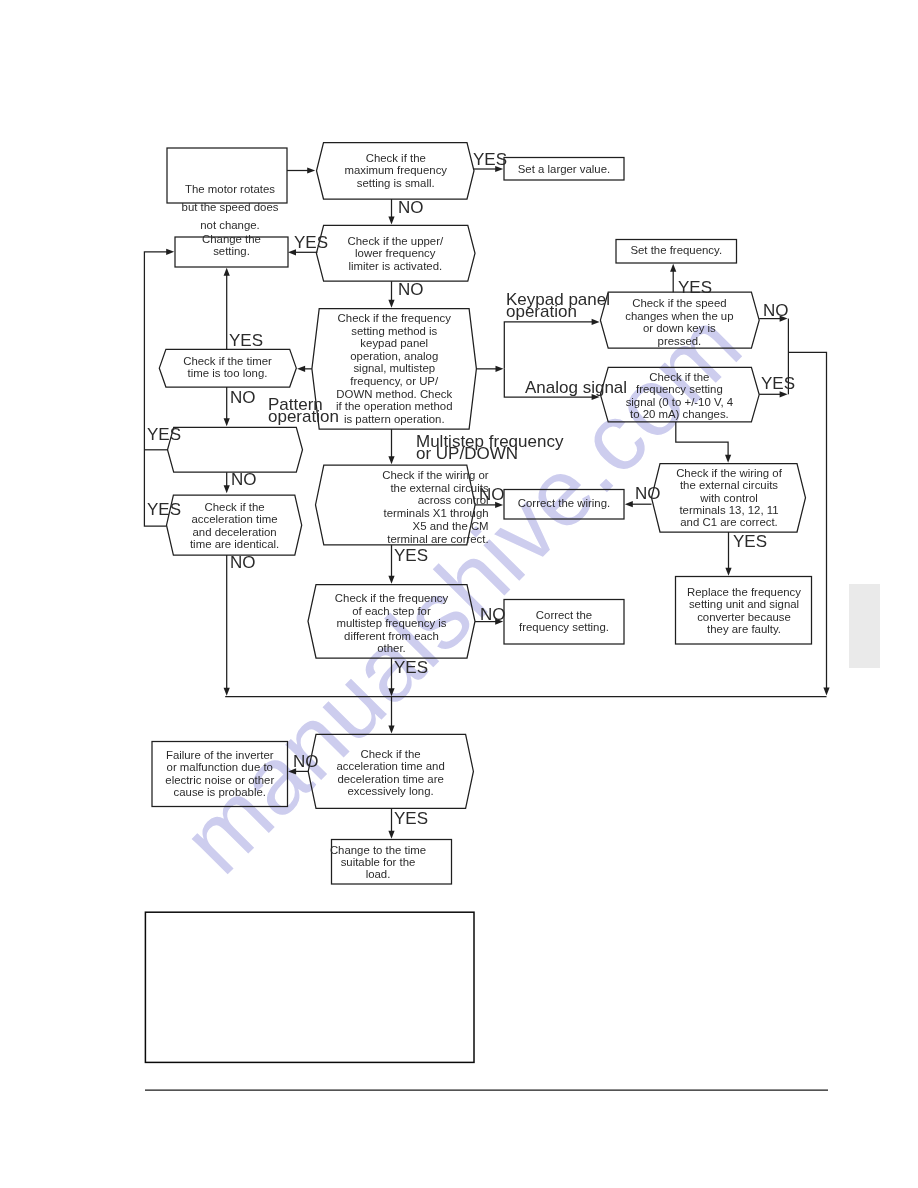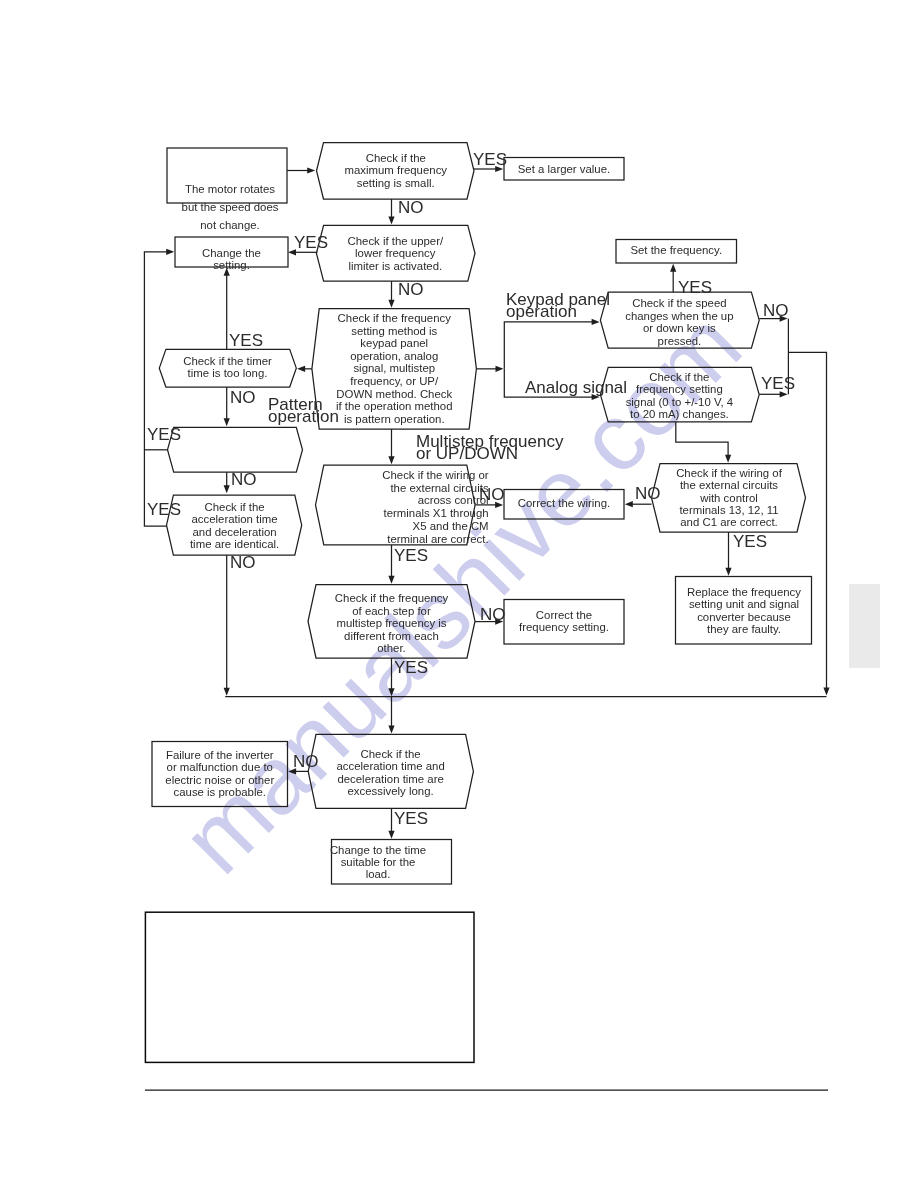--- a/index.html
+++ b/index.html
@@ -176,21 +176,21 @@
     </svg>
 
   <div id="labels">
       <div class="node-label" style="left: 167px; width: 126px; top: 159.7px; line-height: 18px; margin-top: 20px;">The motor rotates
 but the speed does
 not change.</div>
       <div class="node-label" style="left: 316.5px; width: 157.5px; top: 151.805px; line-height: 12.35px;">Check if the
 maximum frequency
 setting is small.</div>
       <div class="node-label" style="left: 504px; width: 120px; top: 163.3px; line-height: 12.3px;">Set a larger value.</div>
-      <div class="node-label" style="left: 175px; width: 113px; top: 248px; line-height: 11.9px;">Change the
+      <div class="node-label" style="left: 175px; width: 113px; top: 234px; line-height: 11.9px;">Change the
 setting.</div>
       <div class="node-label" style="left: 316.4px; width: 158.6px; top: 235.2px; line-height: 12.3px;">Check if the upper/
 lower frequency
 limiter is activated.</div>
       <div class="node-label" style="left: 311.9px; width: 164.5px; top: 312.395px; line-height: 12.59px;">Check if the frequency
 setting method is
 keypad panel
 operation, analog
 signal, multistep
 frequency, or UP/

